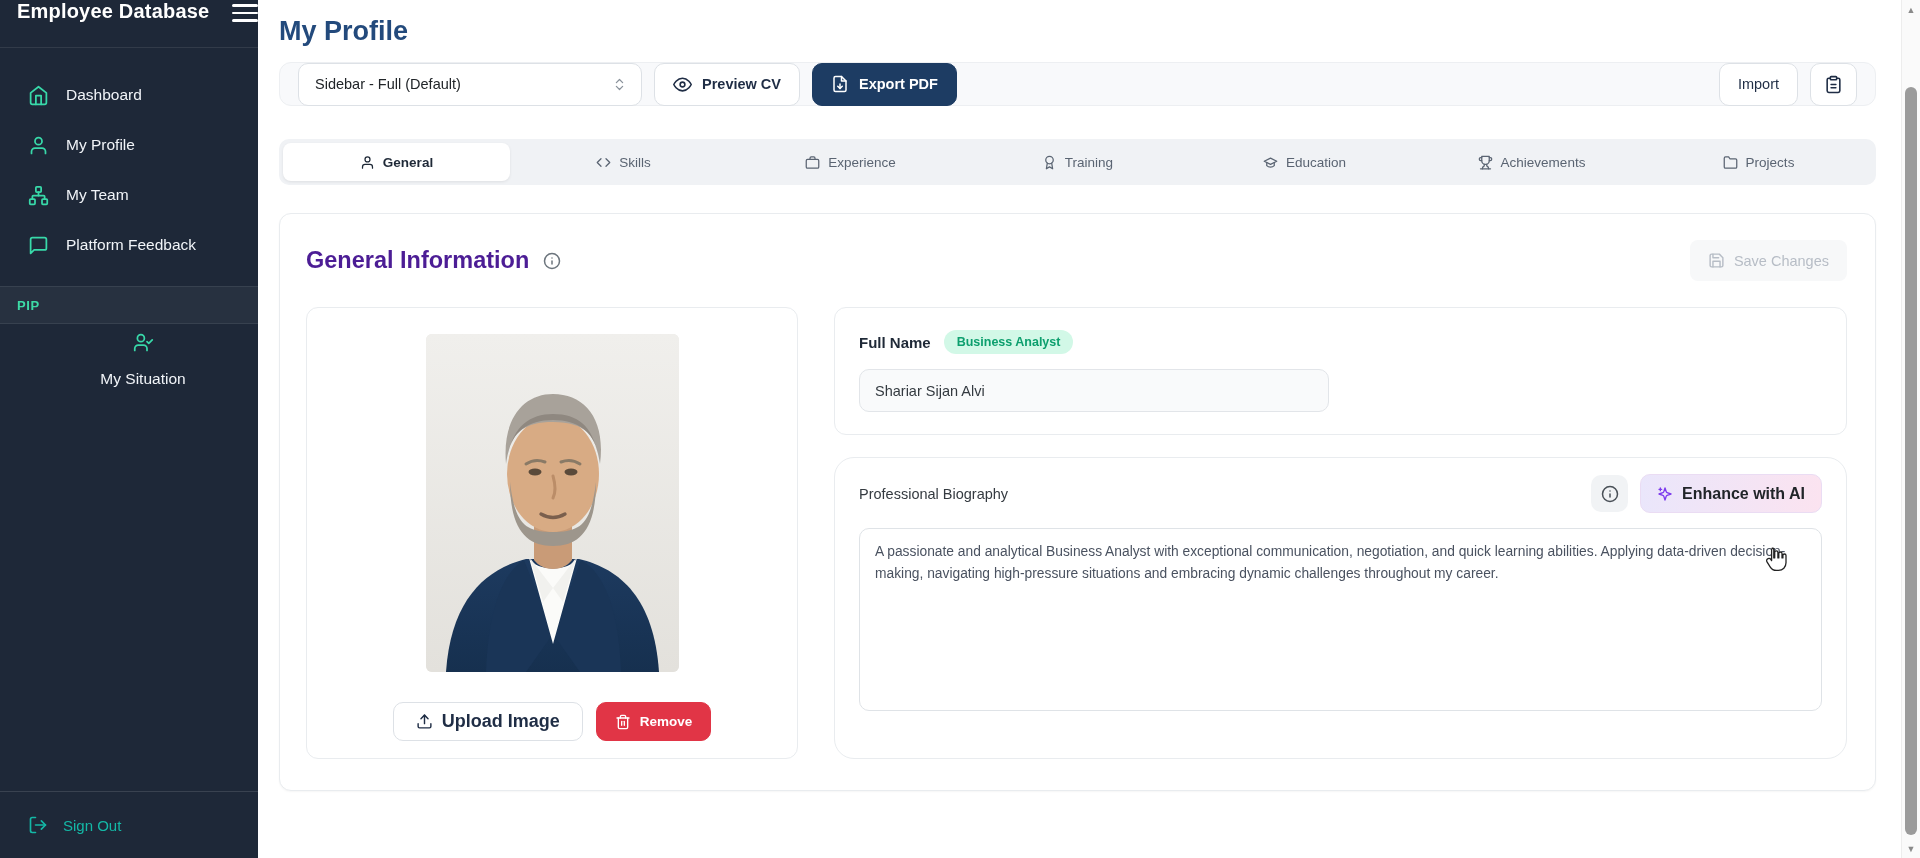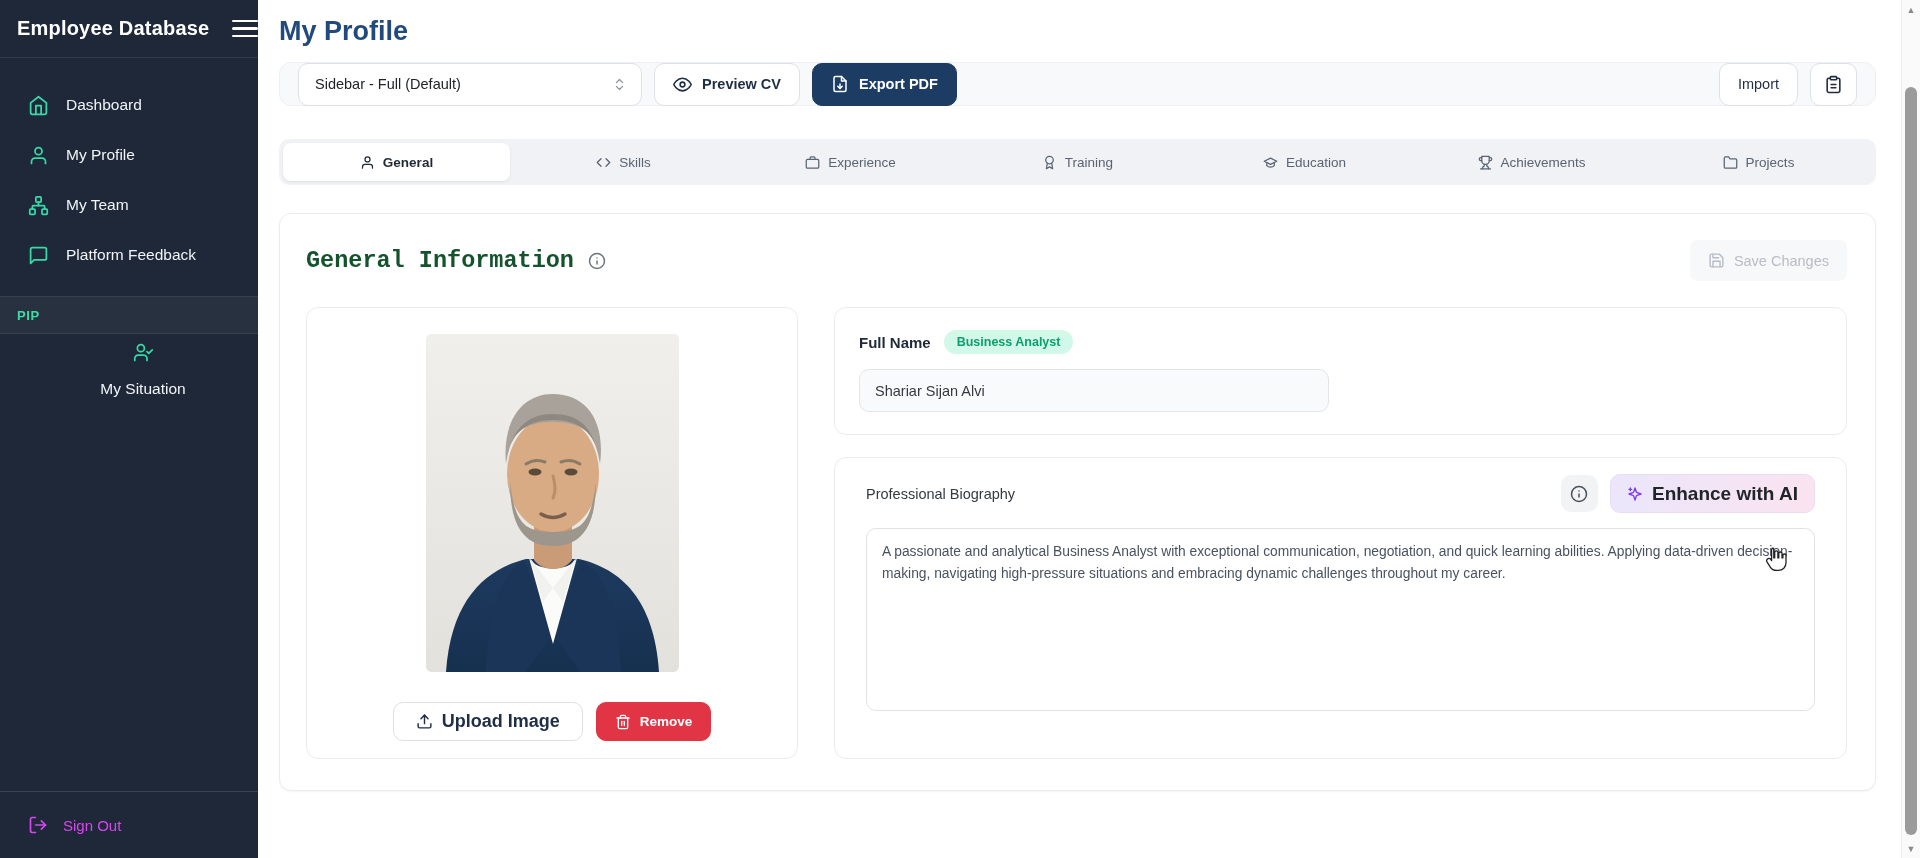--- a/index.html
+++ b/index.html
@@ -11,21 +11,21 @@
   }
   svg { display:block; }
 
   
   .sidebar {
     width:258px; min-width:258px; height:858px;
     background:#1e2838; color:#eef2f7;
     display:flex; flex-direction:column;
   }
   .sb-header {
-    height:58px; display:flex; align-items:center; justify-content:space-between;
+    height:48px; display:flex; align-items:flex-start; justify-content:space-between;
     padding:0 0 0 17px; border-bottom:1px solid rgba(255,255,255,.09);
   }
   .sb-title { font-size:20px; font-weight:bold; letter-spacing:.2px; color:#ffffff; }
   .hamburger { width:26px; height:26px; display:flex; flex-direction:column; justify-content:center; gap:5px; cursor:pointer; }
   .hamburger span { display:block; height:2.5px; background:#ffffff; border-radius:2px; }
   .sb-nav { padding-top:22px; }
   .sb-item {
     height:50px; display:flex; align-items:center; gap:17px;
     padding-left:28px; cursor:pointer; font-size:15.5px; color:#f1f4f8;
   }
@@ -33,21 +33,21 @@
   .sb-section {
     margin-top:16px; height:38px; display:flex; align-items:center;
     padding-left:17px; background:rgba(255,255,255,.045);
     border-top:1px solid rgba(255,255,255,.08);
     border-bottom:1px solid rgba(255,255,255,.08);
   }
   .sb-section-label { font-size:13px; font-weight:bold; color:#3ddba6; letter-spacing:.6px; }
   .sb-footer {
     margin-top:auto; border-top:1px solid rgba(255,255,255,.12);
     height:67px; display:flex; align-items:center; gap:15px; padding-left:28px;
-    cursor:pointer; font-size:15px; color:#d946ef;
+    cursor:pointer; font-size:15px; color:#14b8a6;
   }
 
   
   .main { flex:1; position:relative; padding:0 44px 0 21px; }
   .page-title { margin-top:16px; font-size:27px; font-weight:bold; color:#234a7c; }
 
   .toolbar {
     margin-top:15px; height:44px; background:#f8f9fb;
     border:1px solid #edeff2; border-radius:12px;
     display:flex; align-items:center; gap:12px; padding:0 18px;
@@ -79,21 +79,21 @@
     background:#ffffff; color:#1f2937; font-weight:bold;
     box-shadow:0 1px 3px rgba(0,0,0,.08);
   }
 
   .card {
     margin-top:28px; background:#ffffff; border:1px solid #e9ecef;
     border-radius:12px; box-shadow:0 1px 2px rgba(0,0,0,.04);
     padding:26px 28px 28px 26px; height:578px;
   }
   .card-head { display:flex; align-items:center; }
-  .card-title { font-size:23.5px; font-weight:bold; color:#14532d;font-family:Liberation Mono, monospace; }
+  .card-title { font-size:23.5px; font-weight:bold; color:#4c1d95; }
   .info-plain { margin-left:14px; color:#6c757d; cursor:pointer; }
   .btn-save {
     margin-left:auto; background:#f7f8f9; border:none; color:#b7bdc6;
     font-weight:normal; font-size:14.5px; height:41px; border-radius:8px; gap:9px;
   }
 
   .card-body { display:flex; gap:36px; margin-top:26px; }
 
   .photo-card {
     width:492px; min-width:492px; height:452px;
@@ -115,32 +115,32 @@
   .badge {
     margin-left:13px; background:#d2f8e7; color:#0d9f6e;
     font-size:12.5px; font-weight:bold; padding:5px 13px; border-radius:999px;
   }
   .text-input {
     margin-top:15px; width:470px; height:43px; background:#f9fafb;
     border:1px solid #e2e5e9; border-radius:10px; padding:0 15px;
     font-size:14.5px; color:#343a40; font-family:"Liberation Sans", sans-serif;
   }
 
-  .bio-card { margin-top:22px; border:1px solid #e9ecef; border-radius:12px; padding:16px 31px 24px; flex:1; }
+  .bio-card { margin-top:22px; border:1px solid #e9ecef; border-radius:20px; padding:16px 24px 24px; flex:1; }
   .bio-head { display:flex; align-items:center; }
   .bio-label { font-size:14.5px; color:#343a40; }
   .icon-btn {
     margin-left:auto; width:37px; height:37px; background:#f1f3f5; border:none;
     border-radius:10px; display:flex; align-items:center; justify-content:center;
     color:#495057; cursor:pointer;
   }
   .btn-ai {
     margin-left:12px; height:39px; border:1px solid #eadcf3; border-radius:10px;
     background:linear-gradient(90deg,#eae6fb 0%,#fbe3f0 100%);
-    color:#212529; font-size:19px; font-weight:bold; gap:9px; padding:0 16px;text-align:center;
+    color:#212529; font-size:16px; font-weight:bold; gap:9px; padding:0 16px;text-align:center;
   }
   .btn-ai .ic { color:#7c3aed; }
   .bio-textarea {
     margin-top:15px; width:100%; height:183px; resize:none;
     border:1px solid #dfe3e7; border-radius:10px; padding:12px 15px;
     font-size:13.8px; line-height:1.6; color:#4a5260;
     font-family:"Liberation Sans", sans-serif; background:#ffffff;
   }
 
   

